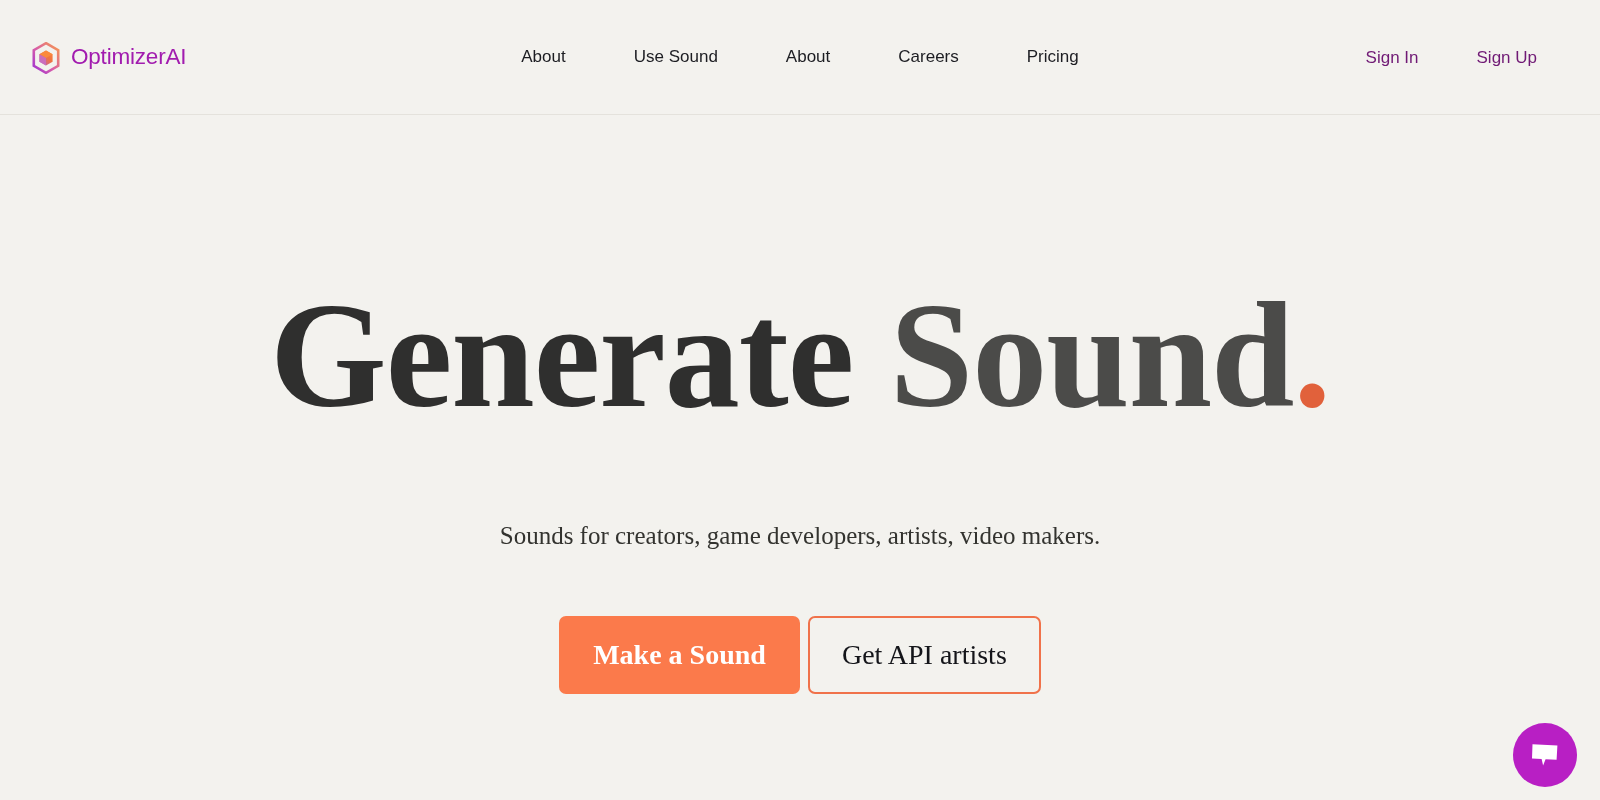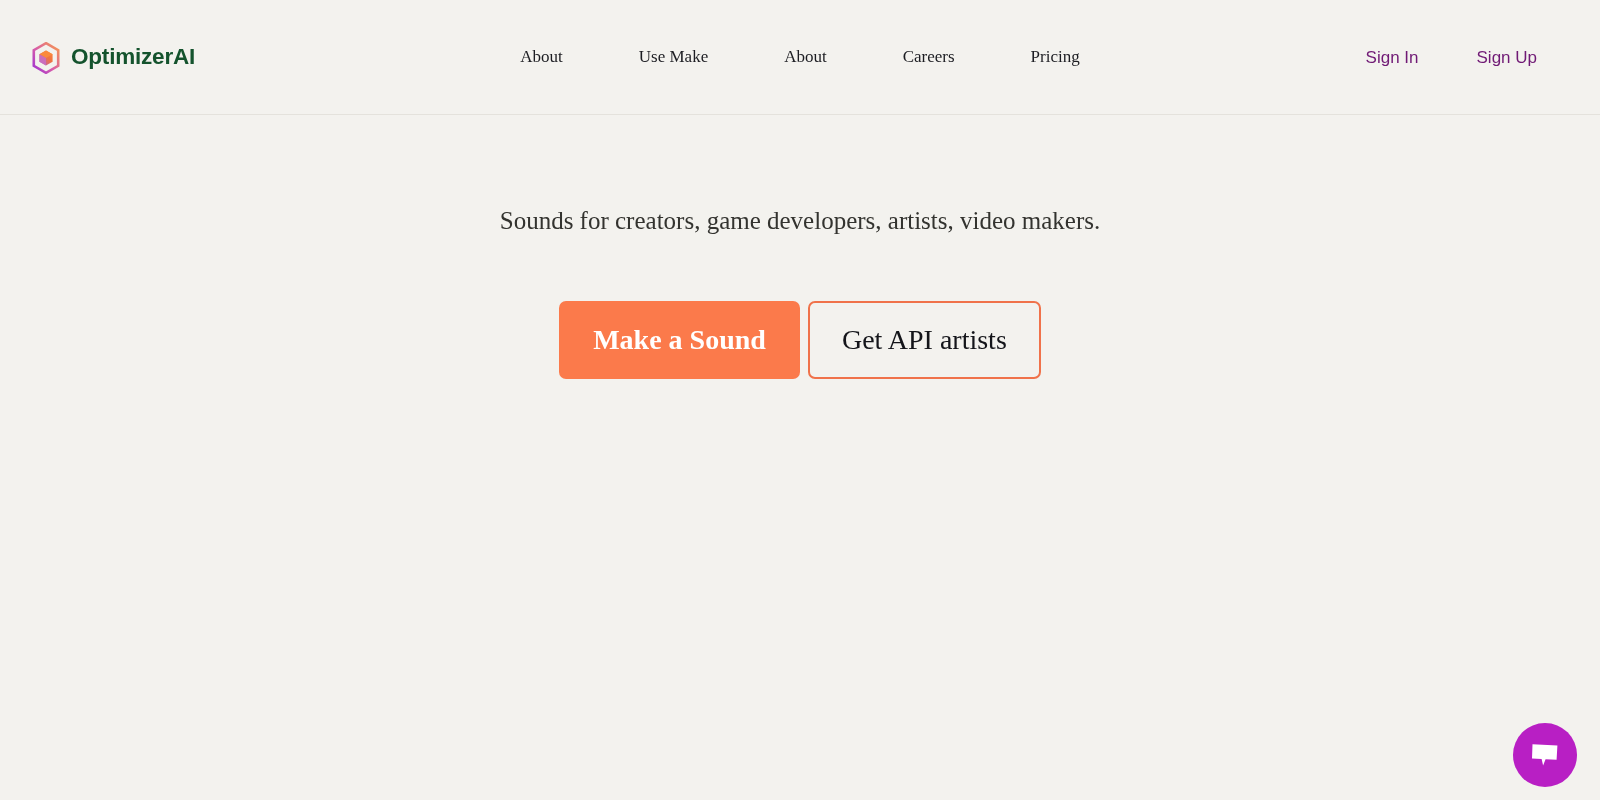--- a/index.html
+++ b/index.html
@@ -40,39 +40,38 @@
 
   .brand-mark {
     width: 30px;
     height: 32px;
     display: block;
     flex: none;
   }
 
   .brand-name {
     font-size: 22.5px;
-    font-weight: bold;
-    color: #14532d;
+    font-weight: normal;
+    color: #a21caf;
     letter-spacing: -0.2px;
     line-height: 1;
     white-space: nowrap;
   }
 
   .main-nav {
     position: absolute;
     left: 0;
     top: 0;
     width: 1600px;
     height: 112px;
     display: flex;
     align-items: center;
     justify-content: center;
-    gap: 8px;
+    gap: 0;
     pointer-events: none;
-    font-family: Liberation Serif, serif;
   }
 
   .main-nav .nav-link {
     pointer-events: auto;
     font-size: 17px;
     color: #1c1d22;
     text-decoration: none;
     white-space: nowrap;
     line-height: 1;
     padding: 0 34px;
@@ -213,35 +212,38 @@
         <path d="M15 8.4 L21.6 12.2 L21.6 19.8 L15 23.6 L8.4 19.8 L8.4 12.2 Z" fill="url(#cubegrad)"></path>
         <path d="M15 8.4 L21.6 12.2 L15 16 L8.4 12.2 Z" fill="#fb8a3c"></path>
         <path d="M8.4 12.2 L15 16 L15 23.6 L8.4 19.8 Z" fill="#c96fc4" opacity="0.85"></path>
       </svg>
     </span>
     <span class="brand-name">OptimizerAI</span>
   </div>
 
   <nav class="main-nav">
     <a class="nav-link" href="#">About</a>
-    <a class="nav-link" href="#">Use Make</a>
+    <a class="nav-link" href="#">Use Sound</a>
     <a class="nav-link" href="#">About</a>
     <a class="nav-link" href="#">Careers</a>
     <a class="nav-link" href="#">Pricing</a>
   </nav>
 
   <div class="auth-links">
     <a class="auth-link" href="#">Sign In</a>
     <a class="auth-link" href="#">Sign Up</a>
   </div>
 
 </header>
 
 <main class="hero">
 
+  <h1 class="hero-headline">
+    <span class="word-lead">Generate</span><span> </span><span class="word-tail">Sound</span><span class="accent-dot">.</span>
+  </h1>
 
   <p class="hero-sub">
     <span>Sounds for creators, game developers, artists, video makers.</span><br>
   </p>
 
   <div class="hero-actions">
     <button class="btn btn-primary">Make a Sound</button>
     <button class="btn btn-secondary">Get API artists</button>
   </div>
 

